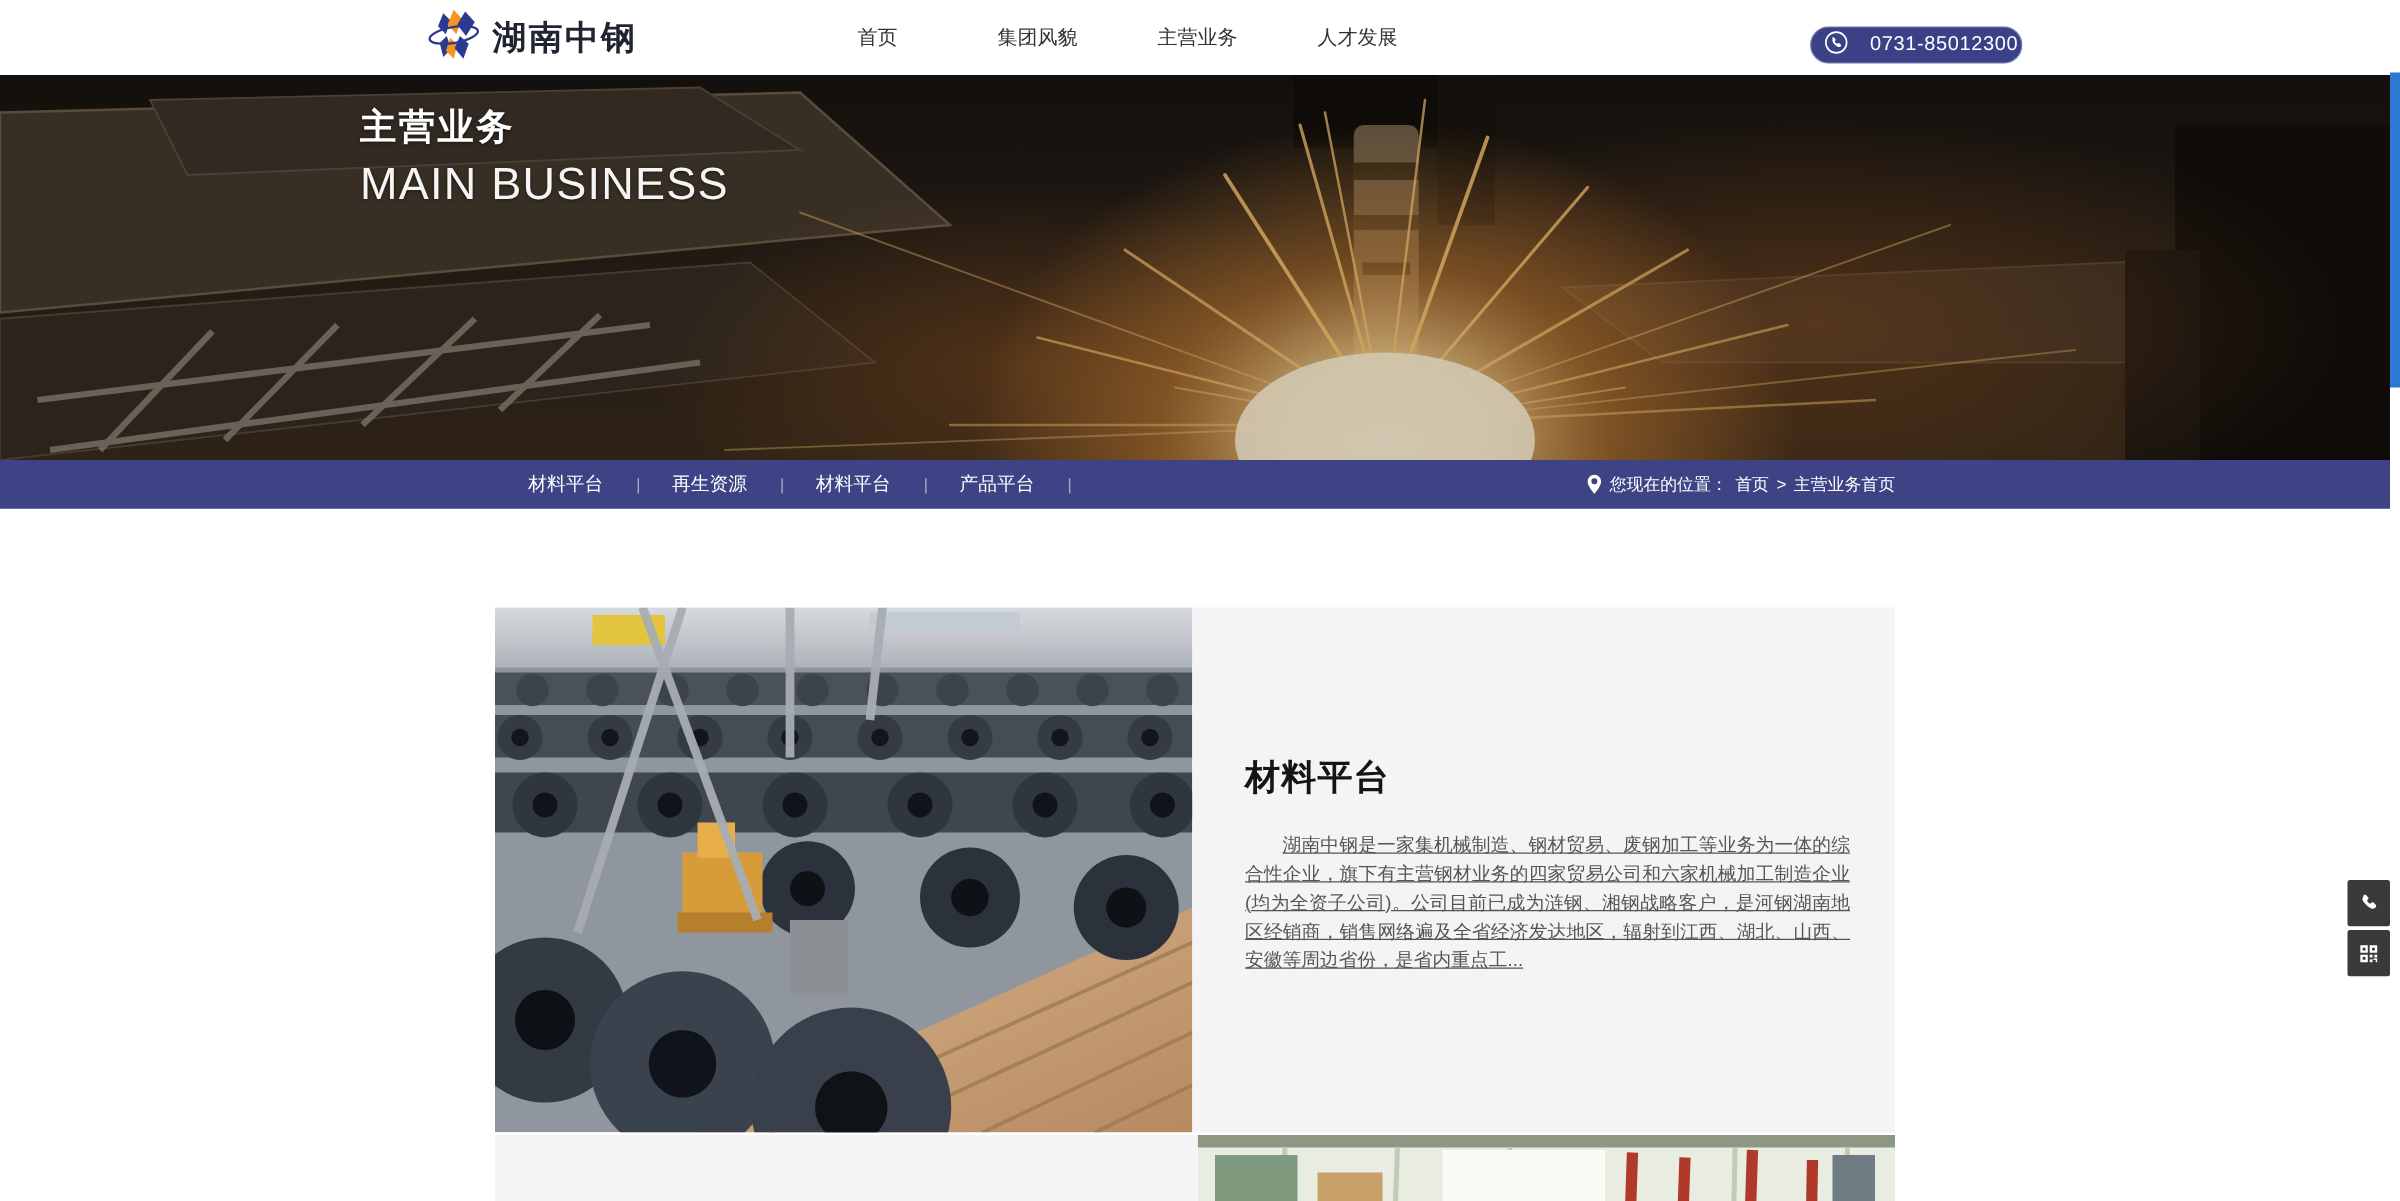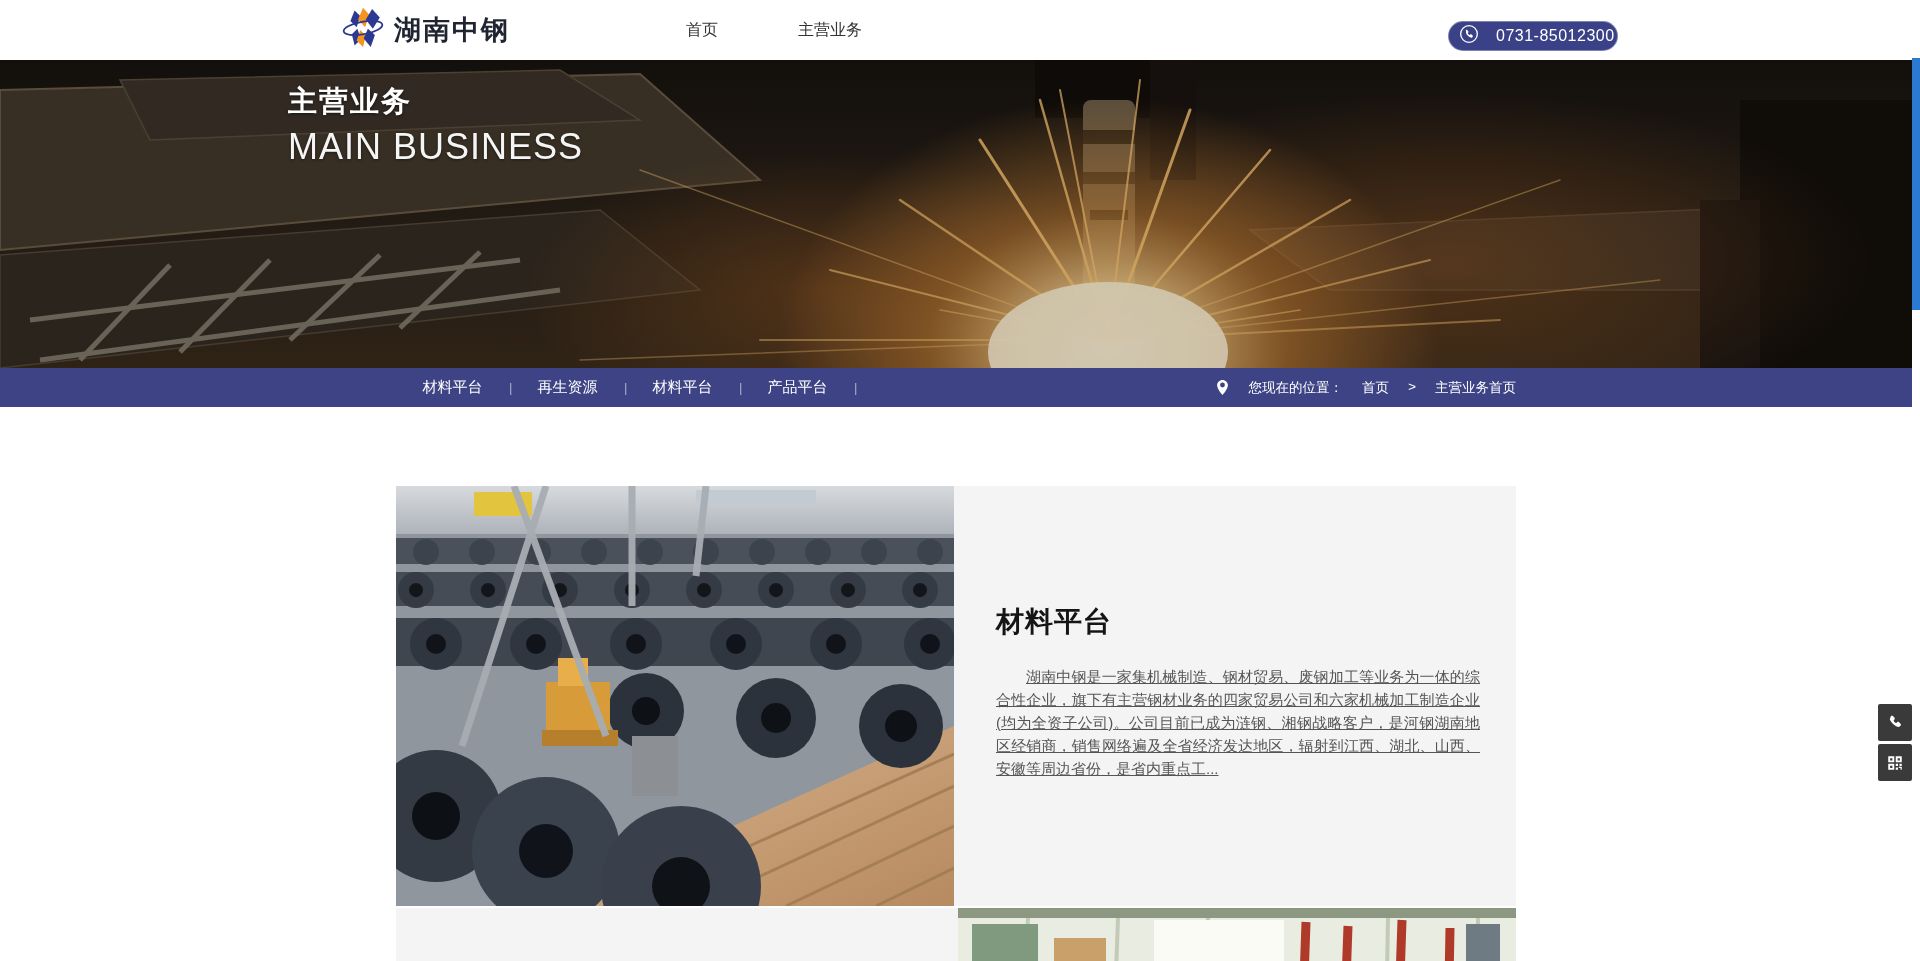--- a/index.html
+++ b/index.html
@@ -26,22 +26,22 @@
   .hero-zh { color:#ffffff; font-size:29px; font-weight:bold; letter-spacing:2px; text-shadow:0 1px 3px rgba(0,0,0,.5); }
   .hero-en { color:#f5f5f5; font-size:36px; font-weight:300; letter-spacing:1px; margin-top:4px;
              text-shadow:0 1px 3px rgba(0,0,0,.5); }
 
   
   .subnav { position:absolute; left:0; top:368px; width:1912px; height:39px; background:#3d4384; z-index:20; }
   .subnav-inner { position:relative; width:1120px; height:39px; margin:0 auto; display:flex; align-items:center; }
   .subnav-menu { display:flex; align-items:center; height:39px; }
   .subnav-item { width:113px; text-align:center; color:#ffffff; font-size:15px; cursor:pointer; }
   .subnav-sep { color:rgba(255,255,255,.55); font-size:13px; width:2px; }
-  .crumbs { position:absolute; right:0; top:0; height:39px; display:flex; align-items:center; gap:19px;
-            color:#ffffff; font-size:13.5px;font-family:Liberation Mono, monospace; }
+  .crumbs { position:absolute; right:0; top:0; height:39px; display:flex; align-items:center; gap:6px;
+            color:#ffffff; font-size:13.5px; }
   .crumbs .link { cursor:pointer; }
 
   
   .content { position:absolute; left:0; top:486px; width:1912px; }
   .section { width:1120px; margin:0 auto; display:flex; height:420px; }
   .section + .section { margin-top:2px; }
   .section .photo { width:558px; height:420px; flex:none; overflow:hidden; }
   .section .panel { flex:1; background:#f4f4f4; display:flex; flex-direction:column; justify-content:center;
                     padding:0 36px 10px 42px; }
   .panel h2 { font-size:28px; color:#151515; letter-spacing:1px; margin-bottom:24px; font-weight:bold; }
@@ -74,21 +74,23 @@
             <polygon points="37,32 47,41 41,58 31,46" fill="#2b3990"></polygon>
             <ellipse cx="30" cy="31" rx="28" ry="9" fill="none" stroke="#2b3990" stroke-width="2.6" transform="rotate(-10 30 31)"></ellipse>
           </g>
         </svg>
       </span>
       <span class="brand-name">湖南中钢</span>
     </div>
 
     <nav class="nav-menu">
       <div class="nav-item">首页</div>
+      <div class="nav-item">集团风貌</div>
       <div class="nav-item">主营业务</div>
+      <div class="nav-item">人才发展</div>
     </nav>
 
     <div class="phone-pill">
       <span>
         <svg width="20" height="20" viewBox="0 0 24 24">
           <circle cx="12" cy="12" r="10" fill="none" stroke="#ffffff" stroke-width="1.6"></circle>
           <path d="M8.2 7.4c.5-.5 1.3-.5 1.7 0l1.2 1.3c.4.4.4 1.1 0 1.5l-.6.7c.3 1 1.3 2 2.3 2.4l.7-.6c.4-.4 1.1-.4 1.5 0l1.3 1.2c.5.4.5 1.2 0 1.7l-.7.6c-.8.7-3.1-.2-4.9-2s-2.9-4.1-2.2-4.9z" fill="#ffffff"></path>
         </svg>
       </span>
       <span class="num">0731-85012300</span>

